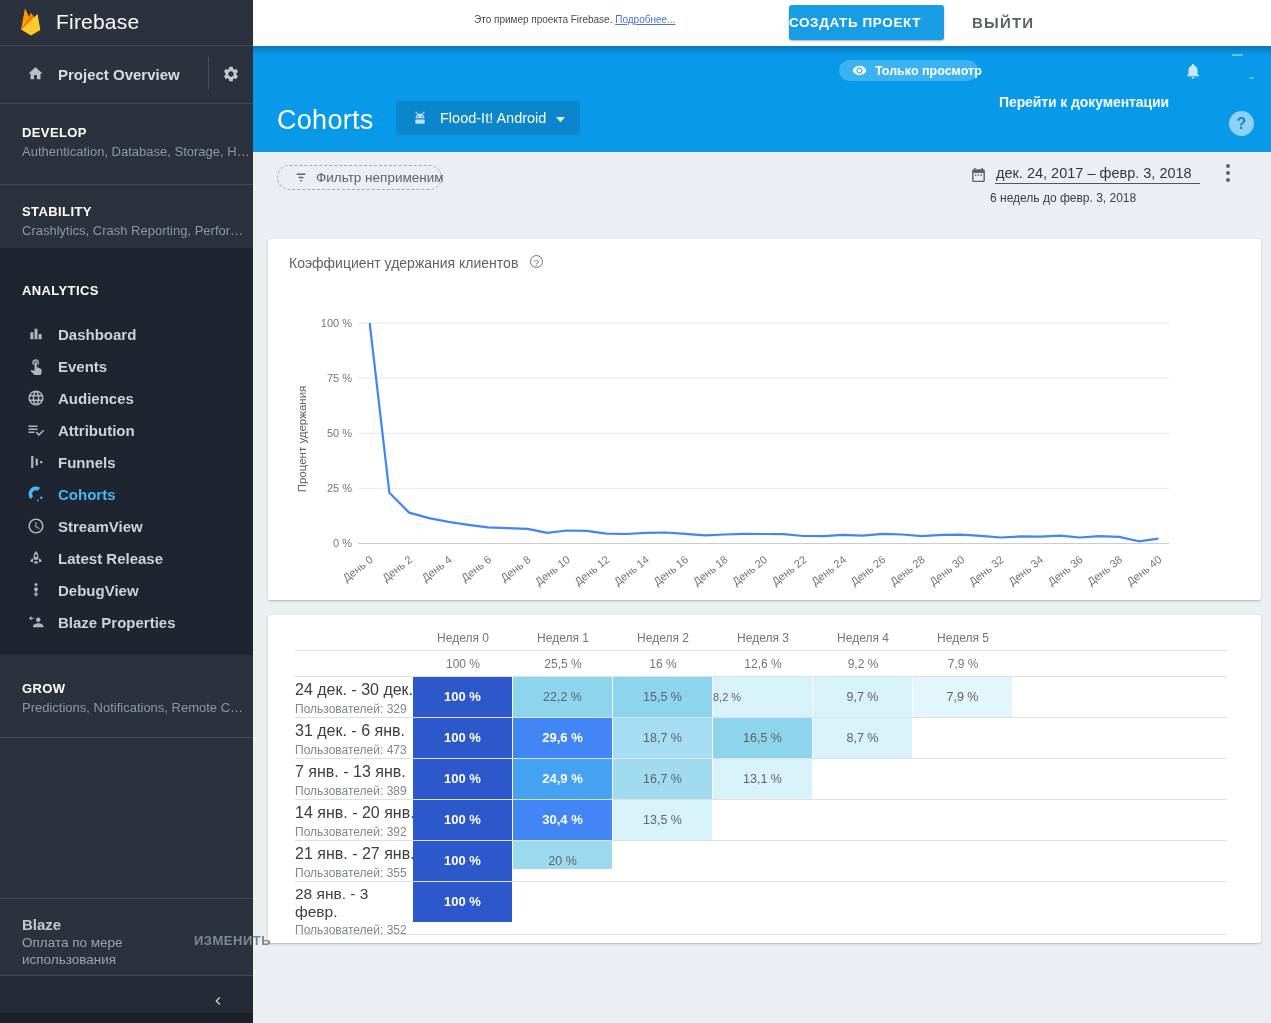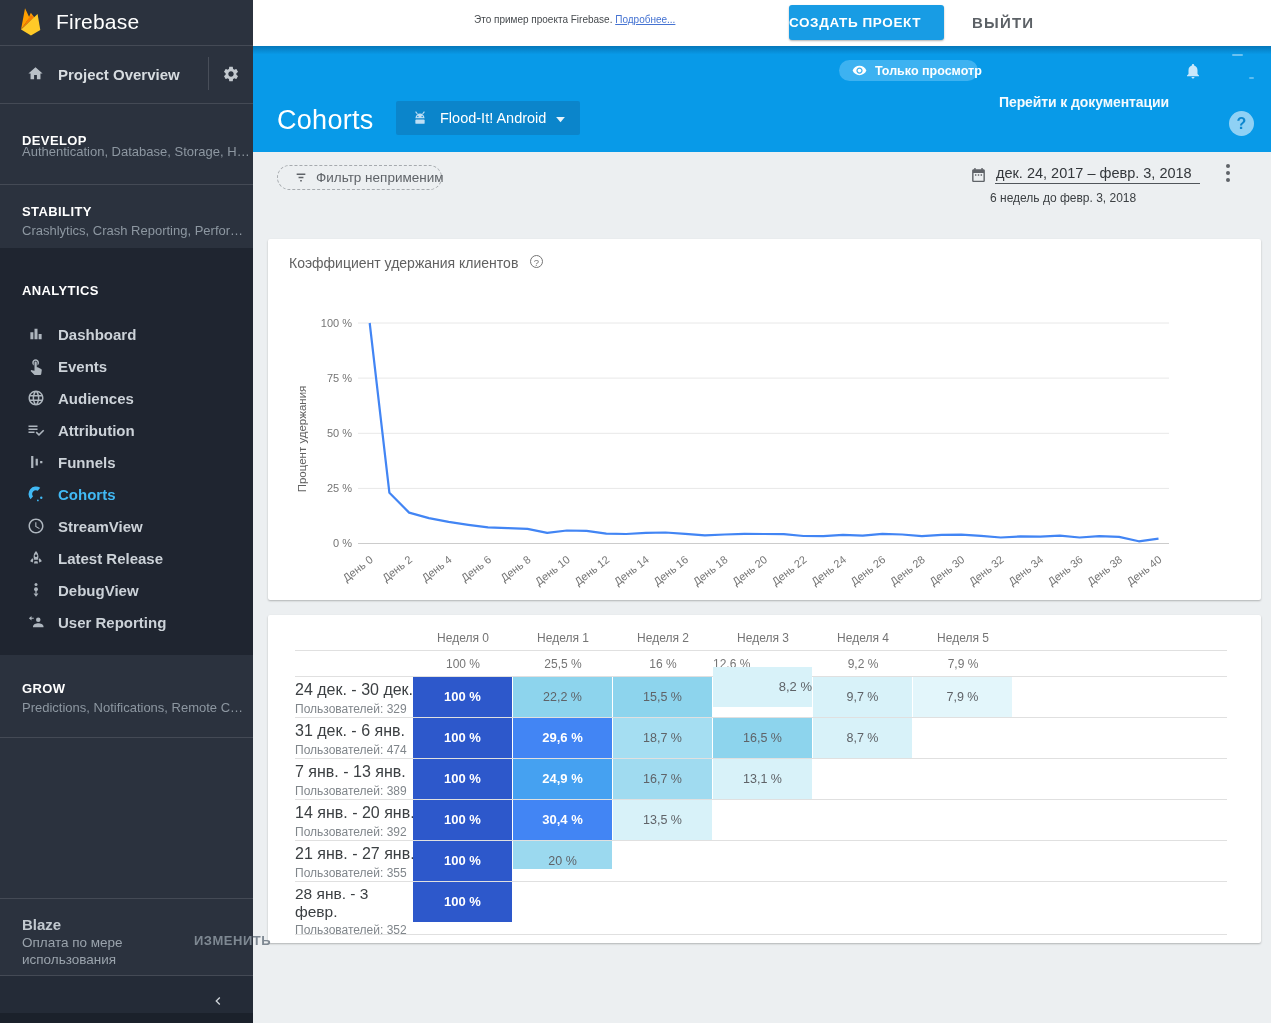--- a/index.html
+++ b/index.html
@@ -38,21 +38,21 @@
     <svg class="abs" style="left:27px; top:65px;" width="17" height="17" viewBox="0 0 24 24" fill="#b9c0c7">
         <path d="M10 20v-6h4v6h5v-8h3L12 3 2 12h3v8z"></path>
       </svg>
     <div class="abs" style="left:58px; top:66px; font-size:15px; font-weight:bold; color:#d7dce0;">Project Overview</div>
     <div class="abs" style="left:208px; top:57px; width:1px; height:33px; background:rgba(255,255,255,0.14);"></div>
     <svg class="abs" style="left:222px; top:65px;" width="18" height="18" viewBox="0 0 24 24" fill="#c3c9cf">
         <path d="M19.14 12.94c.04-.3.06-.61.06-.94s-.02-.64-.07-.94l2.03-1.58c.18-.14.23-.41.12-.61l-1.92-3.32c-.12-.22-.37-.29-.59-.22l-2.39.96c-.5-.38-1.03-.7-1.62-.94L14.4 2.81c-.04-.24-.24-.41-.48-.41h-3.84c-.24 0-.43.17-.47.41L9.25 5.35c-.59.24-1.13.57-1.62.94L5.24 5.33c-.22-.08-.47 0-.59.22L2.74 8.87c-.12.21-.08.47.12.61l2.03 1.58c-.05.3-.09.63-.09.94s.02.64.07.94l-2.03 1.58c-.18.14-.23.41-.12.61l1.92 3.32c.12.22.37.29.59.22l2.39-.96c.5.38 1.03.7 1.62.94l.36 2.54c.05.24.24.41.48.41h3.84c.24 0 .44-.17.47-.41l.36-2.54c.59-.24 1.13-.56 1.62-.94l2.39.96c.22.08.47 0 .59-.22l1.92-3.32c.12-.22.07-.47-.12-.61l-2.01-1.58zM12 15.6c-1.98 0-3.6-1.62-3.6-3.6s1.62-3.6 3.6-3.6 3.6 1.62 3.6 3.6-1.62 3.6-3.6 3.6z"></path>
       </svg>
     <div class="sdiv" style="top:103px;"></div>
 
-    <div class="sechead" style="top:133px;text-align:right;">DEVELOP</div>
+    <div class="sechead" style="top:125px;text-align:right;">DEVELOP</div>
     <div class="secsub" style="top:144px;">Authentication, Database, Storage, H…</div>
     <div class="sdiv" style="top:184px;"></div>
 
     <div class="sechead" style="top:204px;">STABILITY</div>
     <div class="secsub" style="top:223px;">Crashlytics, Crash Reporting, Perfor…</div>
 
     <div class="abs" style="left:0; top:248px; width:253px; height:407px; background:#1f2530;"></div>
     <div class="sechead" style="top:283px;">ANALYTICS</div>
 
     <svg class="micon" style="top:325px;" viewBox="0 0 24 24" fill="#aeb6be">
@@ -95,21 +95,21 @@
         <circle cx="12" cy="11" r="2.6"></circle>
         <path d="M11.2 12.5h1.6v4h-1.6z"></path>
         <path d="M12 21l-3.2-4.2h6.4z"></path>
       </svg>
     <div class="mitem" style="top:582px;">DebugView</div>
     <svg class="micon" style="top:613px;" viewBox="0 0 24 24" fill="#aeb6be">
         <circle cx="15" cy="9" r="3"></circle>
         <path d="M15 13.5c-3 0-7 1.5-7 4.5v1h14v-1c0-3-4-4.5-7-4.5z"></path>
         <path d="M8 6l-3.5 3L8 12V9.8h3V8.2H8V6z" transform="translate(-2,-2)"></path>
       </svg>
-    <div class="mitem" style="top:614px;">User Reporting</div>
+    <div class="mitem" style="top:614px;">Blaze Properties</div>
 
     <div class="sechead" style="top:681px;">GROW</div>
     <div class="secsub" style="top:700px;">Predictions, Notifications, Remote C…</div>
     <div class="sdiv" style="top:737px;"></div>
 
     <div class="sdiv" style="top:898px;"></div>
     <div class="abs" style="left:22px; top:916px; font-size:15px; font-weight:bold; color:#c2c9cf;">Blaze</div>
     <div class="abs" style="left:22px; top:934px; font-size:13.5px; color:#9aa3ac; line-height:17px;">Оплата по мере<br>использования</div>
     <div class="abs" style="left:157px; top:933px; font-size:13px; font-weight:bold; color:#7e8892; letter-spacing:0.5px;margin-left:37px;">ИЗМЕНИТЬ</div>
     <div class="sdiv" style="top:975px;"></div>
@@ -225,35 +225,35 @@
       <div class="abs" style="left:145px; top:16px; width:100px; text-align:center; font-size:12px; color:#757575;">Неделя 0</div>
       <div class="abs" style="left:245px; top:16px; width:100px; text-align:center; font-size:12px; color:#757575;">Неделя 1</div>
       <div class="abs" style="left:345px; top:16px; width:100px; text-align:center; font-size:12px; color:#757575;">Неделя 2</div>
       <div class="abs" style="left:445px; top:16px; width:100px; text-align:center; font-size:12px; color:#757575;">Неделя 3</div>
       <div class="abs" style="left:545px; top:16px; width:100px; text-align:center; font-size:12px; color:#757575;">Неделя 4</div>
       <div class="abs" style="left:645px; top:16px; width:100px; text-align:center; font-size:12px; color:#757575;">Неделя 5</div>
       <div class="abs" style="left:27px; top:35px; width:932px; height:1px; background:#e0e0e0;"></div>
       <div class="abs" style="left:145px; top:42px; width:100px; text-align:center; font-size:12px; color:#757575;">100 %</div>
       <div class="abs" style="left:245px; top:42px; width:100px; text-align:center; font-size:12px; color:#757575;">25,5 %</div>
       <div class="abs" style="left:345px; top:42px; width:100px; text-align:center; font-size:12px; color:#757575;">16 %</div>
-      <div class="abs" style="left:445px; top:42px; width:100px; font-size:12px; color:#757575;">12,6 %</div>
+      <div class="abs" style="left:445px; top:42px; width:100px; text-align:center; font-size:12px; color:#757575;">12,6 %</div>
       <div class="abs" style="left:545px; top:42px; width:100px; text-align:center; font-size:12px; color:#757575;">9,2 %</div>
       <div class="abs" style="left:645px; top:42px; width:100px; text-align:center; font-size:12px; color:#757575;">7,9 %</div>
       <div class="abs" style="left:27px; top:61px; width:932px; height:1px; background:#e0e0e0;"></div>
       <div class="abs" style="left:27px; top:66px; font-size:16px; color:#3c4043;">24 дек. - 30 дек.</div>
       <div class="abs" style="left:27px; top:87px; font-size:12px; color:#80868b;">Пользователей: 329</div>
       <div class="abs" style="left:145px; top:62px; width:99px; height:40px; background:#2d58cb; text-align:center; line-height:40px; color:#fff; font-weight:bold; font-size:13px;">100 %</div>
       <div class="abs" style="left:245px; top:62px; width:99px; height:40px; background:#8dd4ed; text-align:center; line-height:40px; color:#5f6368; font-size:12.5px;">22,2 %</div>
       <div class="abs" style="left:345px; top:62px; width:99px; height:40px; background:#8dd4ed; text-align:center; line-height:40px; color:#5f6368; font-size:12.5px;">15,5 %</div>
-      <div class="abs" style="left:445px; top:52px; width:99px; height:40px; background:#d8f2f9; text-align:right; line-height:40px; color:#5f6368; font-size:13px;">8,2 %</div>
+      <div class="abs" style="left:445px; top:62px; width:99px; height:40px; background:#d8f2f9; text-align:left; line-height:40px; color:#5f6368; font-size:11px;">8,2 %</div>
       <div class="abs" style="left:545px; top:62px; width:99px; height:40px; background:#d8f2f9; text-align:center; line-height:40px; color:#5f6368; font-size:12.5px;">9,7 %</div>
       <div class="abs" style="left:645px; top:62px; width:99px; height:40px; background:#e3f6fb; text-align:center; line-height:40px; color:#5f6368; font-size:12.5px;">7,9 %</div>
       <div class="abs" style="left:27px; top:102px; width:932px; height:1px; background:#e0e0e0;"></div>
       <div class="abs" style="left:27px; top:107px; font-size:16px; color:#3c4043;">31 дек. - 6 янв.</div>
-      <div class="abs" style="left:27px; top:128px; font-size:12px; color:#80868b;">Пользователей: 474</div>
+      <div class="abs" style="left:27px; top:128px; font-size:12px; color:#80868b;">Пользователей: 473</div>
       <div class="abs" style="left:145px; top:103px; width:99px; height:40px; background:#2d58cb; text-align:center; line-height:40px; color:#fff; font-weight:bold; font-size:13px;">100 %</div>
       <div class="abs" style="left:245px; top:103px; width:99px; height:40px; background:#4285f4; text-align:center; line-height:40px; color:#fff; font-weight:bold; font-size:13px;">29,6 %</div>
       <div class="abs" style="left:345px; top:103px; width:99px; height:40px; background:#a5def2; text-align:center; line-height:40px; color:#5f6368; font-size:12.5px;">18,7 %</div>
       <div class="abs" style="left:445px; top:103px; width:99px; height:40px; background:#8dd4ed; text-align:center; line-height:40px; color:#5f6368; font-size:12.5px;">16,5 %</div>
       <div class="abs" style="left:545px; top:103px; width:99px; height:40px; background:#d8f2f9; text-align:center; line-height:40px; color:#5f6368; font-size:12.5px;">8,7 %</div>
       <div class="abs" style="left:27px; top:143px; width:932px; height:1px; background:#e0e0e0;"></div>
       <div class="abs" style="left:27px; top:148px; font-size:16px; color:#3c4043;">7 янв. - 13 янв.</div>
       <div class="abs" style="left:27px; top:169px; font-size:12px; color:#80868b;">Пользователей: 389</div>
       <div class="abs" style="left:145px; top:144px; width:99px; height:40px; background:#2d58cb; text-align:center; line-height:40px; color:#fff; font-weight:bold; font-size:13px;">100 %</div>
       <div class="abs" style="left:245px; top:144px; width:99px; height:40px; background:#45a1f1; text-align:center; line-height:40px; color:#fff; font-weight:bold; font-size:13px;">24,9 %</div>

